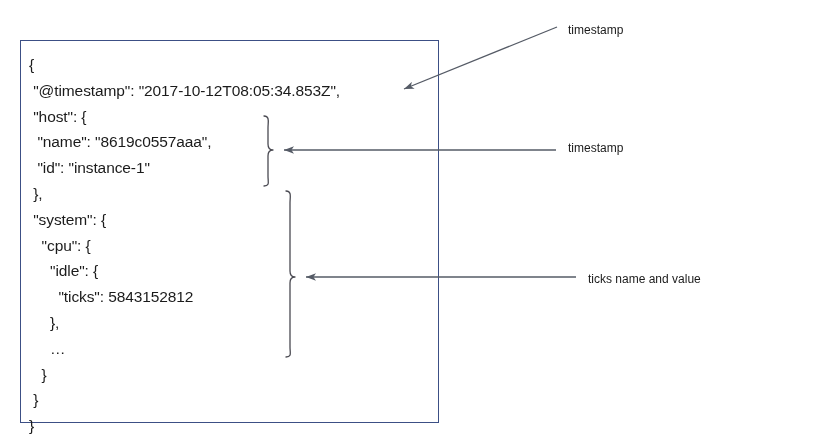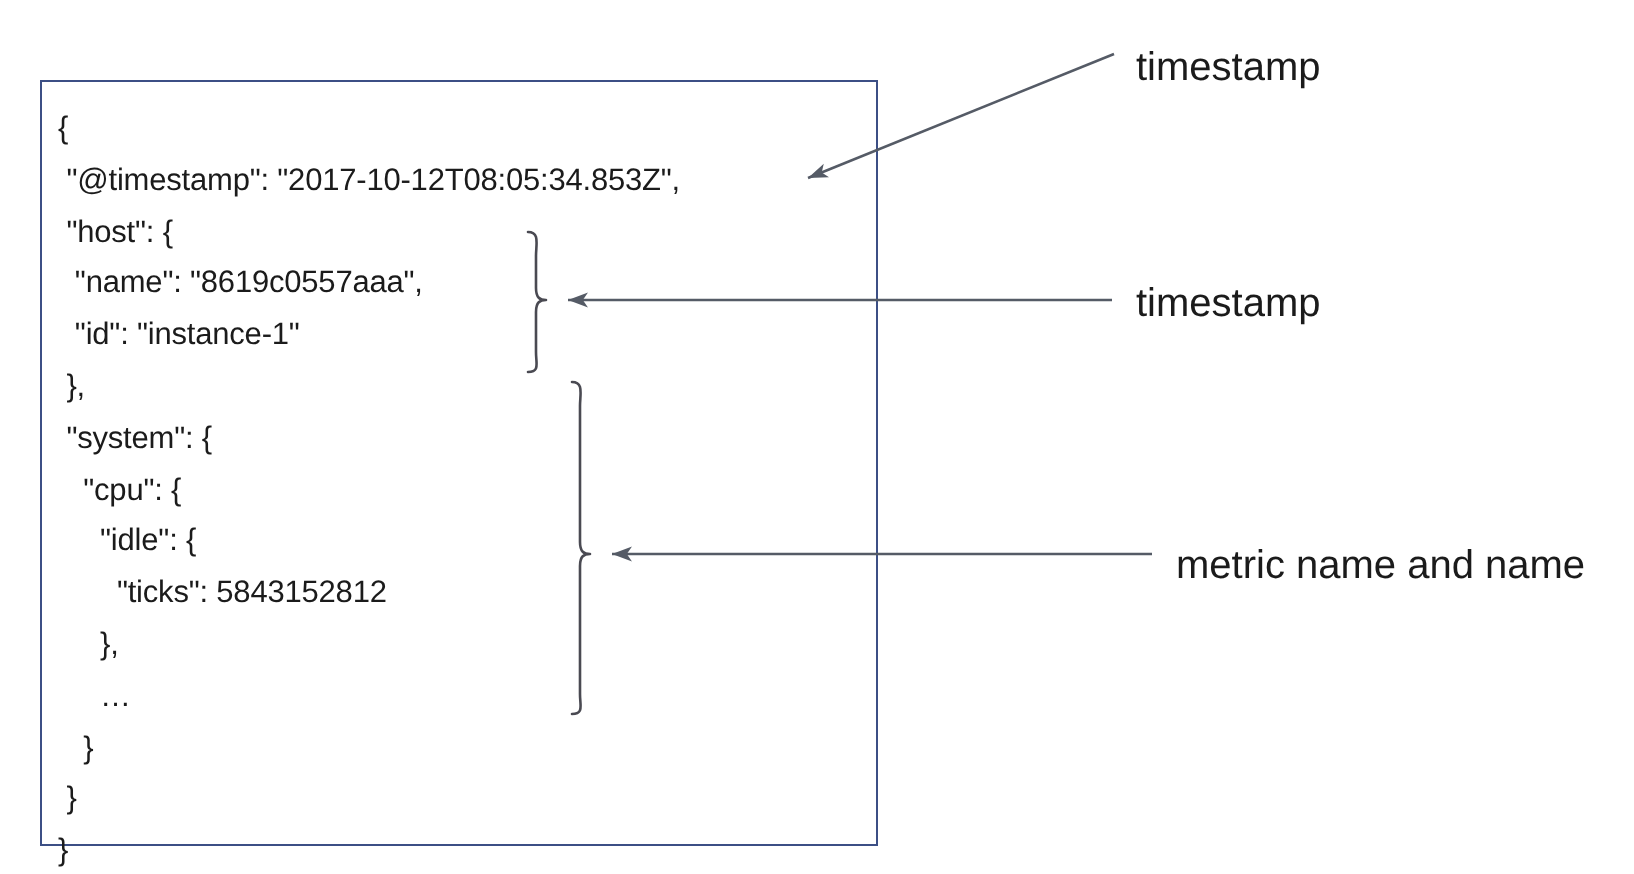--- a/index.html
+++ b/index.html
@@ -46,21 +46,21 @@
     line-height: 25.8px;
     color: #1b1b1b;
     white-space: pre;
     letter-spacing: -0.1px;
   }
 
   
   .anno-label {
     position: absolute;
     font-family: "Liberation Sans", sans-serif;
-    font-size: 20px;
+    font-size: 12px;
     color: #1b1b1b;
     white-space: nowrap;
   }
   #label-timestamp { left: 568px; top: 23px; }
   #label-dimensions { left: 568px; top: 141px; }
   #label-metric    { left: 588px; top: 272px; }
 
   
   #overlay {
     position: absolute;
@@ -91,21 +91,21 @@
      …
    }
  }
 }</pre>
   </div>
 
   <div class="anno-label" id="label-timestamp">timestamp</div>
 
   <div class="anno-label" id="label-dimensions">timestamp</div>
 
-  <div class="anno-label" id="label-metric">metric name and name</div>
+  <div class="anno-label" id="label-metric">ticks name and value</div>
 
   <svg id="overlay" viewBox="0 0 817 437" width="817" height="437">
 
     <defs>
       <marker id="arrowhead" markerWidth="11" markerHeight="8" refX="10" refY="4" orient="auto" markerUnits="userSpaceOnUse">
         <path d="M10,4 L0,0.3 L2.6,4 L0,7.7 Z" fill="#555b66"></path>
       </marker>
     </defs>
 
     <g>

